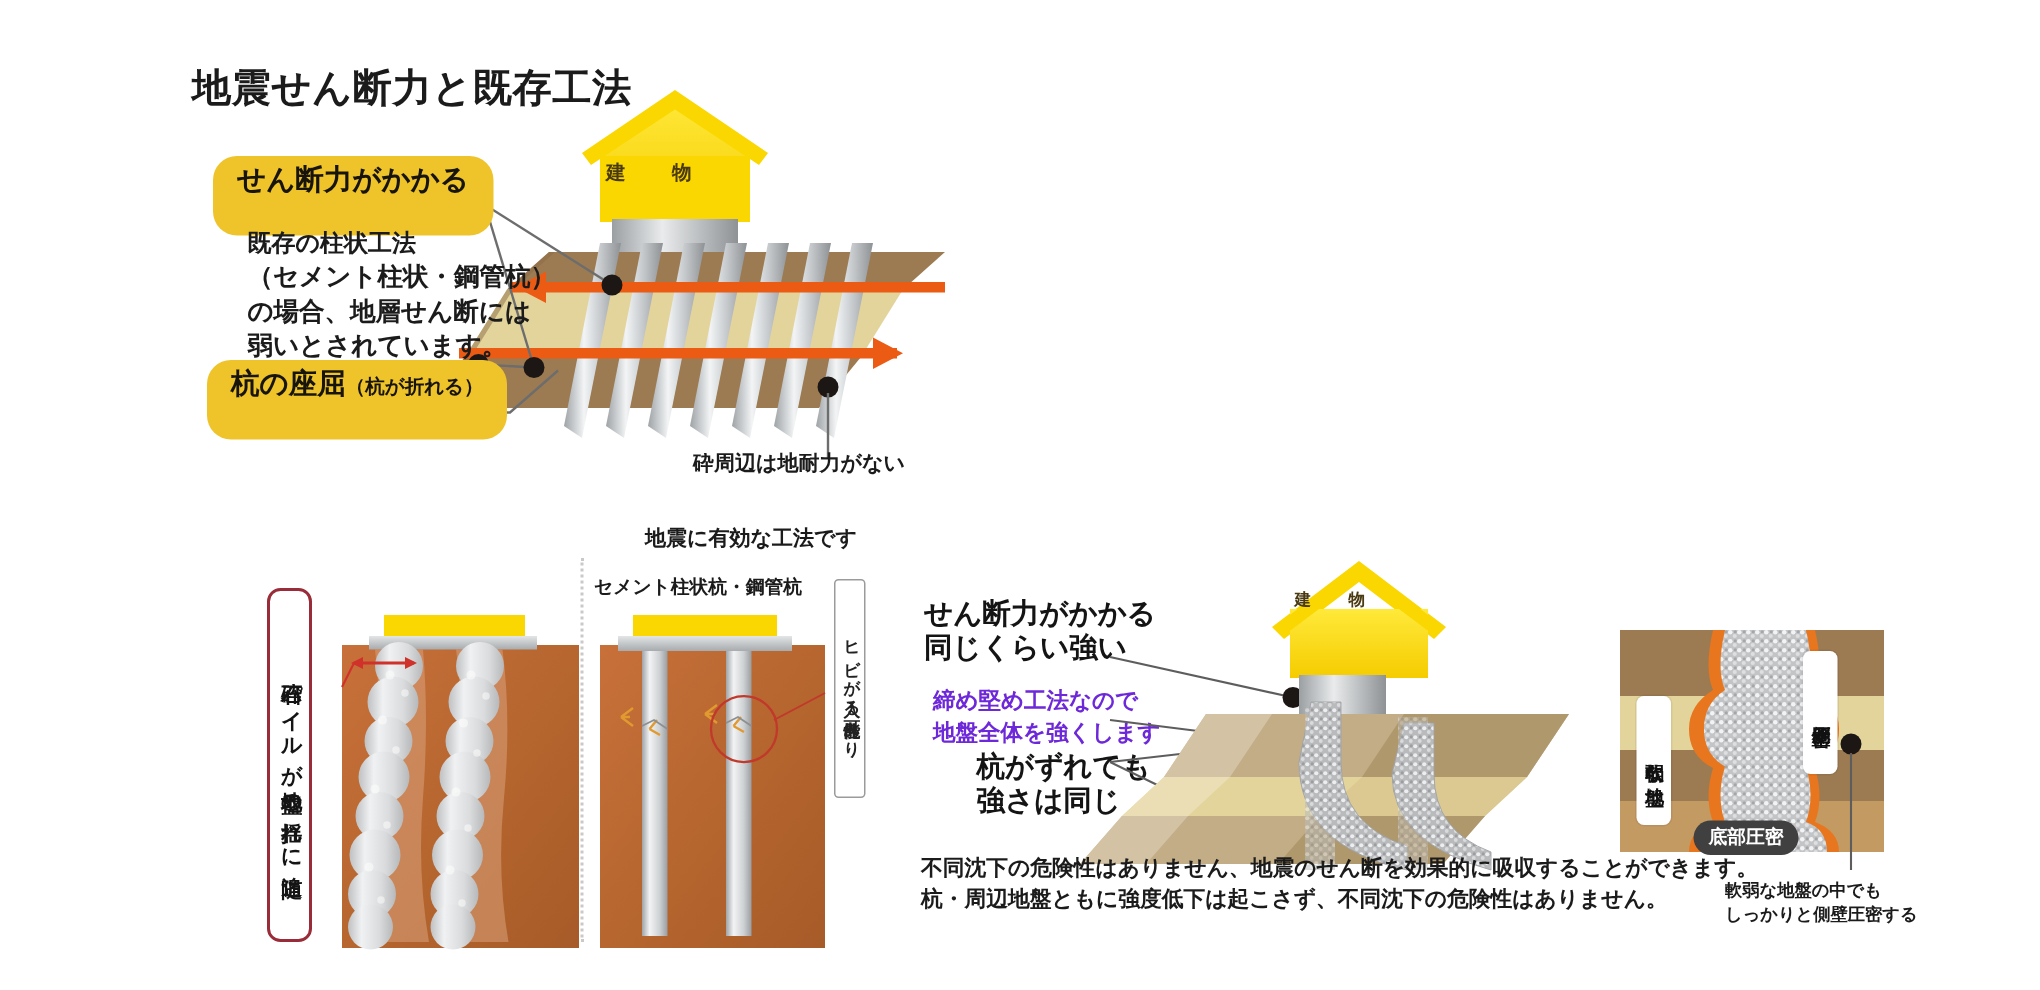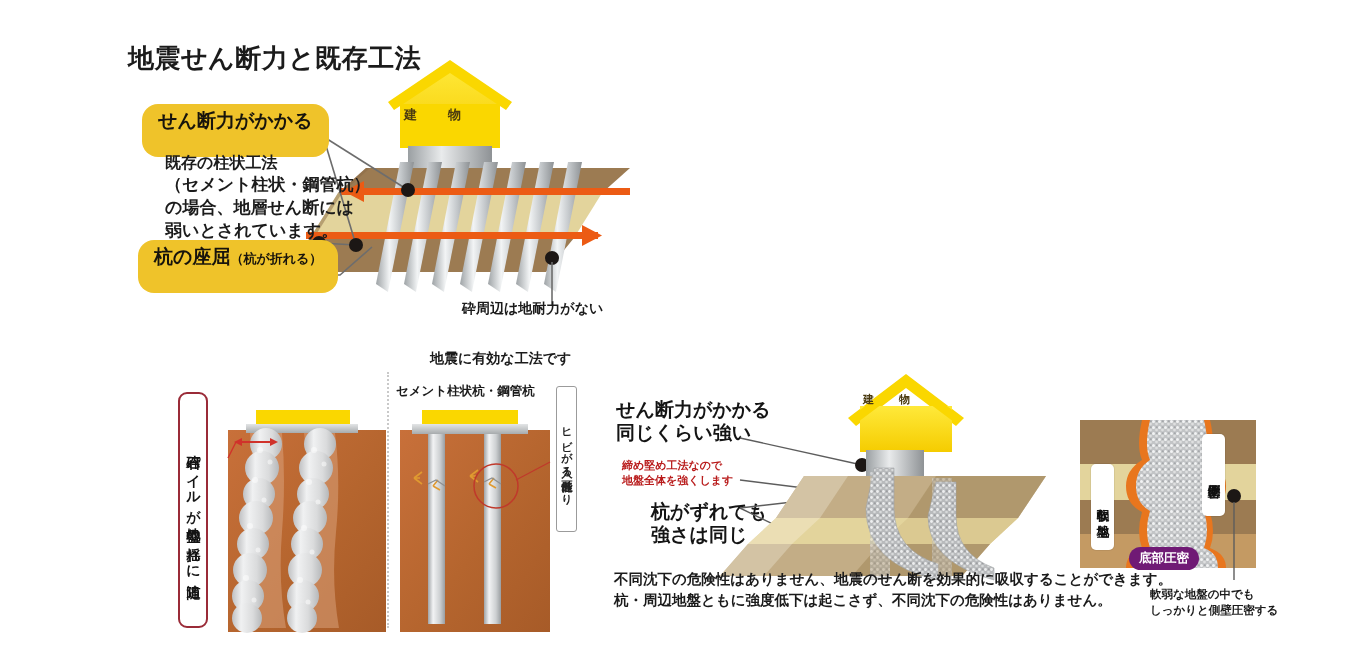--- a/index.html
+++ b/index.html
@@ -62,21 +62,21 @@
   }
   .txt-note {
     font-size: 11.5px; font-weight: bold; color: #1b1b1b;
     line-height: 1.4; white-space: nowrap;
   }
   .txt-callout-lg {
     font-size: 19px; font-weight: bold; color: #141414;
     line-height: 1.22; white-space: nowrap;
   }
   .txt-callout-sm {
-    font-size: 11px; font-weight: bold; color: #b91c1c;
+    font-size: 15px; font-weight: bold; color: #6d28d9;
     line-height: 1.4; white-space: nowrap;
   }
 
   
   .vbox {
     writing-mode: vertical-rl;
     text-orientation: upright;
     border: 2px solid #9a2b38;
     border-radius: 9px;
     background: #ffffff;
@@ -100,21 +100,21 @@
     writing-mode: vertical-rl;
     text-orientation: upright;
     background: #ffffff;
     border-radius: 5px;
     font-size: 12.5px; font-weight: bold; color: #111;
     padding: 5px 3px; letter-spacing: 0.5px;
     text-align: center;
     box-shadow: 0 0 0 1px rgba(0,0,0,0.06);
   }
   .hlabel-orange {
-    background: #701a75; border-radius: 12px;
+    background: #404040; border-radius: 12px;
     font-size: 12.5px; font-weight: bold; color: #ffffff;
     padding: 3px 10px; white-space: nowrap;
   }
 
   
   .house-label {
     position: absolute; left: 0; right: 0; text-align: left;
     font-size: 13px; font-weight: bold; color: #4a3a10;
     letter-spacing: 9px; text-indent: 9px;
   }

